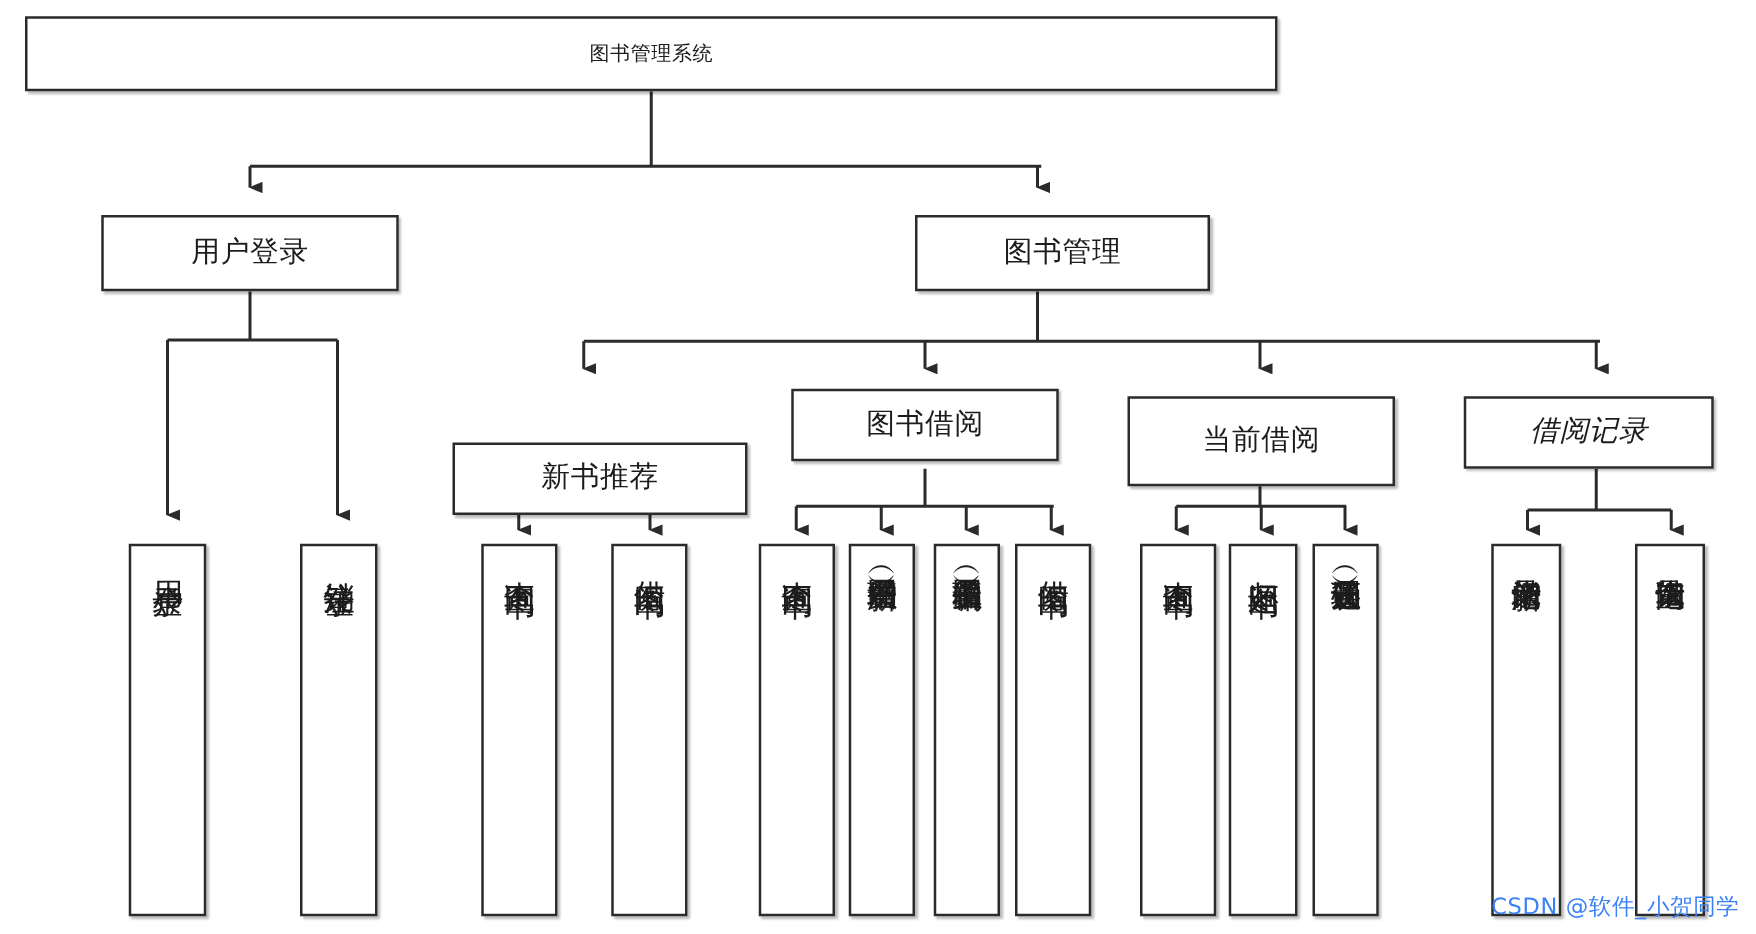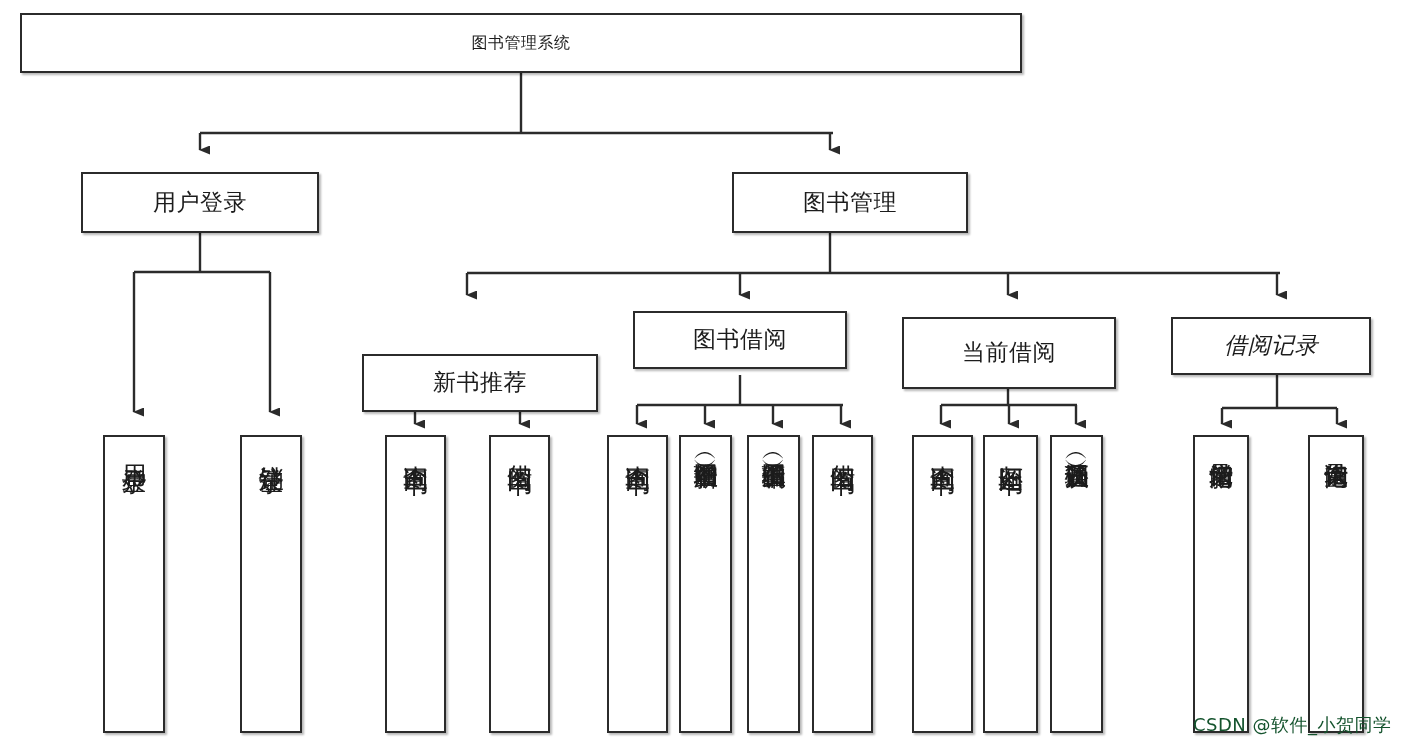--- a/index.html
+++ b/index.html
@@ -73,21 +73,21 @@
     font-size: 24px;
     letter-spacing: 0px;
   }
   
   #watermark {
     position: absolute;
     z-index: 3;
     left: 1193px;
     top: 713px;
     font-size: 18px;
-    color: #14532d;
+    color: #3b82f6;
     letter-spacing: 0.5px;
     white-space: nowrap;
     pointer-events: none;
     user-select: none;
   }
 </style>
 </head>
 <body>
 
 <div id="canvas">

